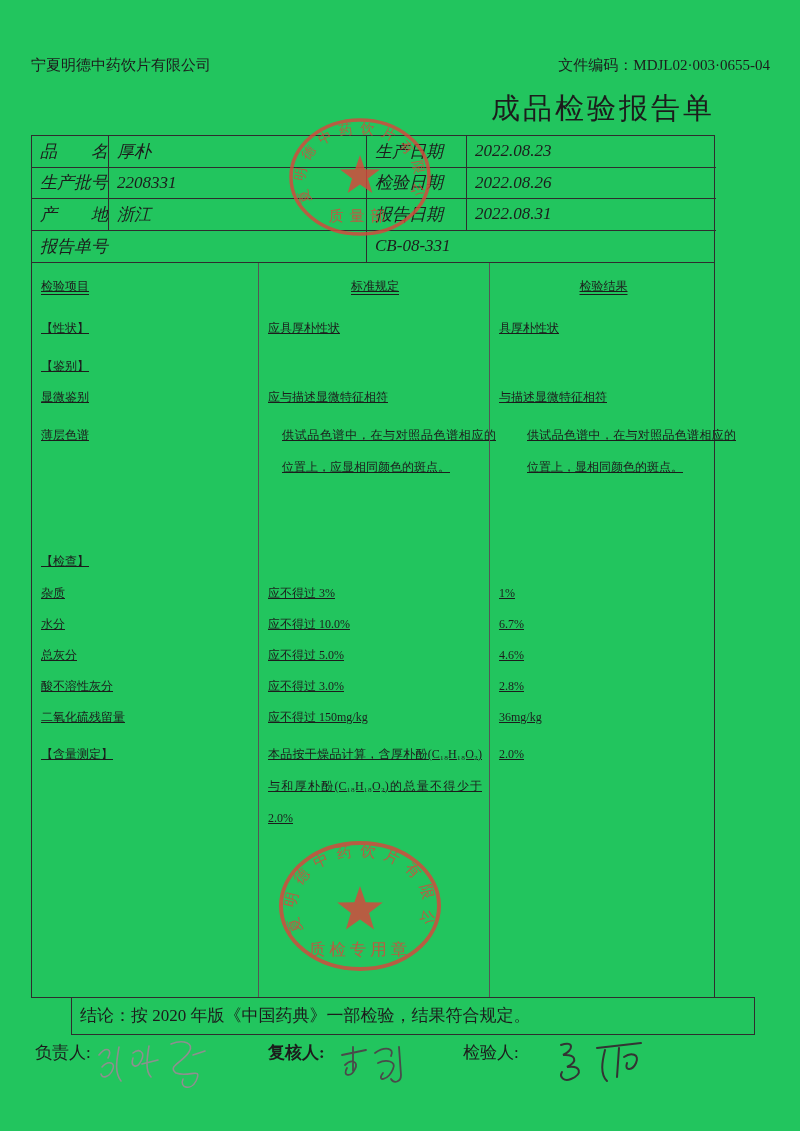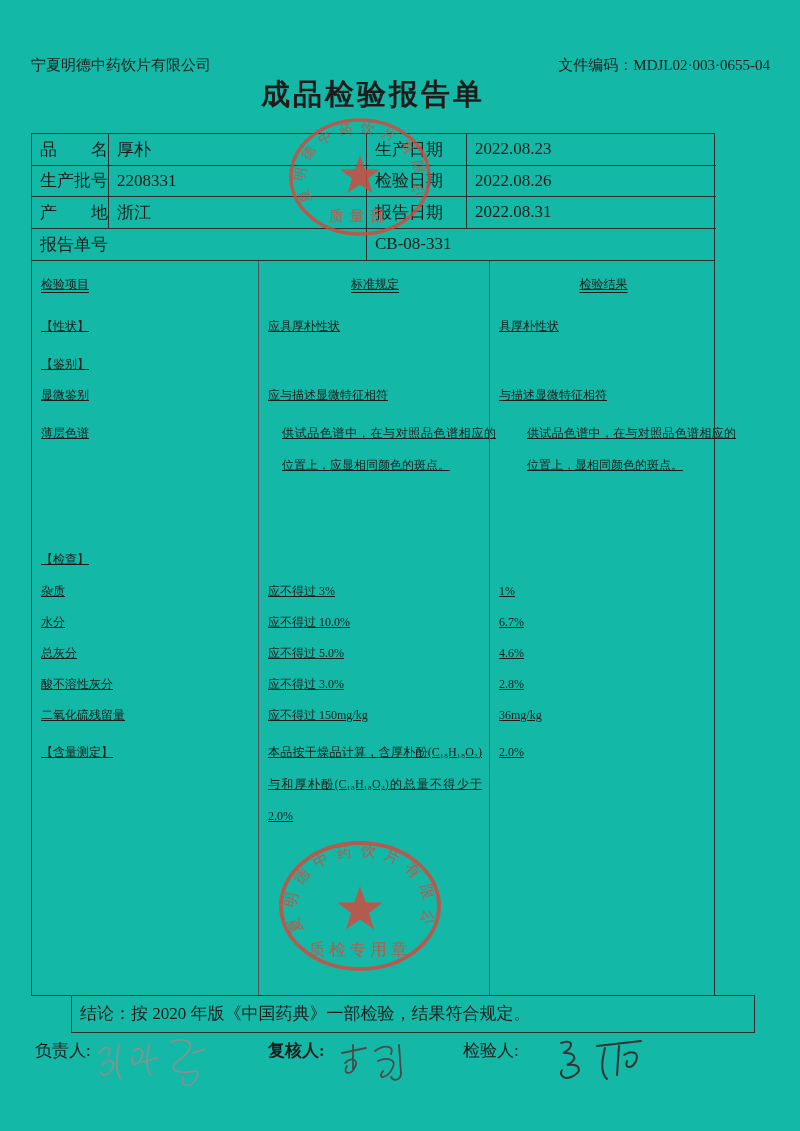--- a/index.html
+++ b/index.html
@@ -1,30 +1,30 @@
 <!DOCTYPE html>
 <html><head>
 <meta charset="utf-8">
 <style>
   * { margin:0; padding:0; box-sizing:border-box; }
   html,body { background:#ffffff; }
   body { font-family:"Liberation Serif","DejaVu Serif",serif; color:#1c1c1c; }
   .page {
-    position:relative; width:800px; height:1131px; background:#14b8a6;
+    position:relative; width:800px; height:1131px; background:#22c55e;
     padding:56px 30px 0 31px; overflow:hidden;
   }
   
   .doc-header { width:739px; display:flex; justify-content:space-between; font-size:15px; }
-  .doc-title { width:684px; text-align:center; margin-top:0;
+  .doc-title { width:684px; text-align:right; margin-top:14px;
     font-family:"DejaVu Sans","Liberation Sans",sans-serif;
-    font-size:29px; font-weight:bold; letter-spacing:3px; }
-  
-  .info-table { width:684px; margin-top:18px; border:1px solid #2e2e2e;
+    font-size:29px; font-weight:normal; letter-spacing:3px; }
+  
+  .info-table { width:684px; margin-top:6px; border:1px solid #2e2e2e;
     display:grid; grid-template-columns:77px 258px 100px 249px; grid-auto-rows:31.5px;
-    font-size:17px; }
+    font-size:17px;font-style:italic; }
   .info-table .cell { border-right:1px solid #2e2e2e; border-bottom:1px solid #2e2e2e;
     display:flex; align-items:center; padding:0 6px 0 8px; white-space:nowrap; overflow:hidden; }
   .info-table .cell.last-col { border-right:none; }
   .info-table .cell.last-row { border-bottom:none; }
   .info-table .span2a { grid-column:1 / 3; }
   .info-table .span2b { grid-column:3 / 5; }
   
   .main-table { position:relative; width:684px; height:736px; margin-top:-1px;
     border:1px solid #2e2e2e; font-size:12px;text-decoration:underline; }
   .vline { position:absolute; top:0; bottom:0; width:1px; background:#555; }

